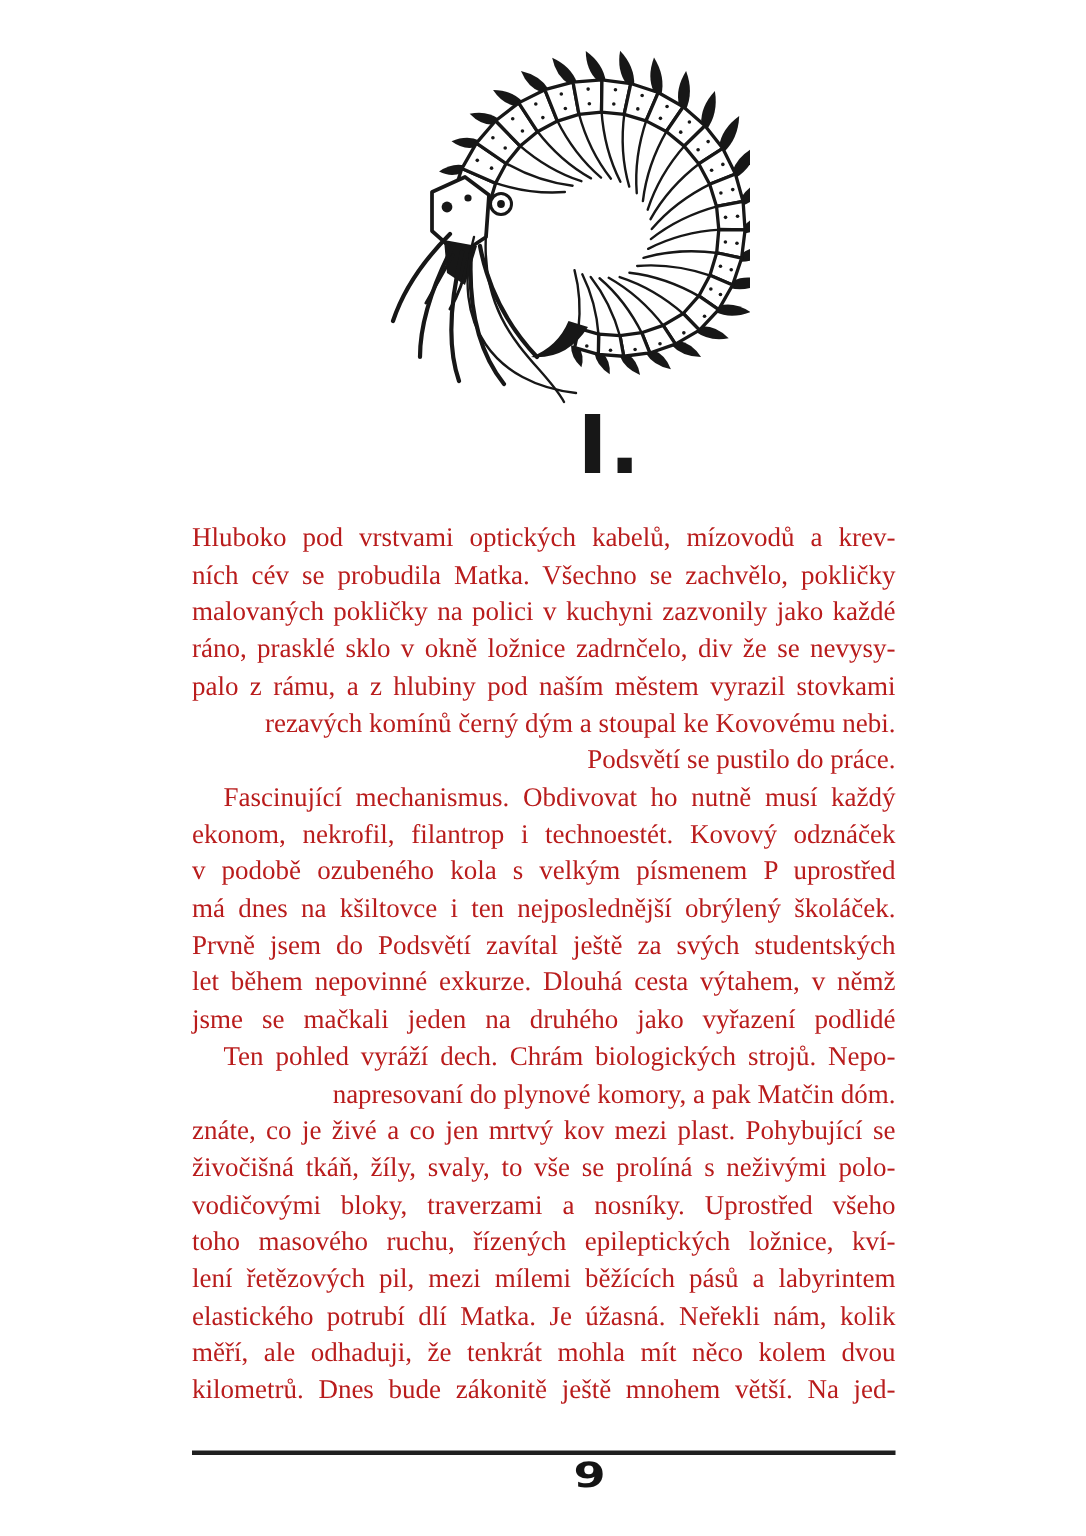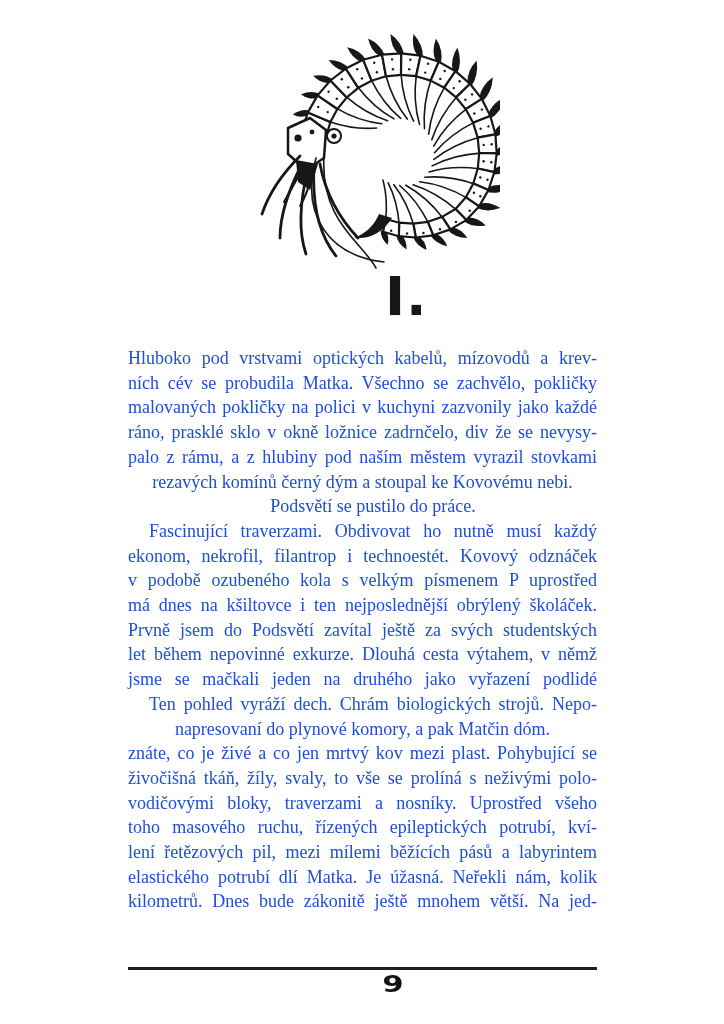--- a/index.html
+++ b/index.html
@@ -26,23 +26,23 @@
     letter-spacing: 1px;
     color: #171717;
   }
   .body-text {
     position: absolute;
     left: 128px; top: 346px;
     width: 469px;
     font-family: "Liberation Serif", serif;
     font-size: 18px;
     line-height: 24.7px;
-    color: #1d4ed8;
-  }
-  .body-text .line { text-align: center; }
+    color: #b91c1c;
+  }
+  .body-text .line { text-align: right; }
   .body-text .line.just { text-align: justify; text-align-last: justify; }
   .body-text .line.indent { text-indent: 21px; }
   .footer-rule {
     position: absolute;
     left: 128px; top: 967px;
     width: 469px; height: 3px;
     background: #1f1f1f;
   }
   .page-number {
     position: absolute;
@@ -202,35 +202,36 @@
   <div class="chapter-heading">I.</div>
 
   <div class="body-text" id="body-text">
       <div class="line just">Hluboko pod vrstvami optických kabelů, mízovodů a krev-</div>
       <div class="line just">ních cév se probudila Matka. Všechno se zachvělo, pokličky</div>
       <div class="line just">malovaných pokličky na polici v kuchyni zazvonily jako každé</div>
       <div class="line just">ráno, prasklé sklo v okně ložnice zadrnčelo, div že se nevysy-</div>
       <div class="line just">palo z rámu, a z hlubiny pod naším městem vyrazil stovkami</div>
       <div class="line">rezavých komínů černý dým a stoupal ke Kovovému nebi.</div>
       <div class="line indent">Podsvětí se pustilo do práce.</div>
-      <div class="line indent just">Fascinující traverzami. Obdivovat ho nutně musí každý</div>
+      <div class="line indent just">Fascinující mechanismus. Obdivovat ho nutně musí každý</div>
       <div class="line just">ekonom, nekrofil, filantrop i technoestét. Kovový odznáček</div>
       <div class="line just">v podobě ozubeného kola s velkým písmenem P uprostřed</div>
       <div class="line just">má dnes na kšiltovce i ten nejposlednější obrýlený školáček.</div>
       <div class="line just">Prvně jsem do Podsvětí zavítal ještě za svých studentských</div>
       <div class="line just">let během nepovinné exkurze. Dlouhá cesta výtahem, v němž</div>
       <div class="line just">jsme se mačkali jeden na druhého jako vyřazení podlidé</div>
       <div class="line indent just">Ten pohled vyráží dech. Chrám biologických strojů. Nepo-</div>
       <div class="line">napresovaní do plynové komory, a pak Matčin dóm.</div>
       <div class="line just">znáte, co je živé a co jen mrtvý kov mezi plast. Pohybující se</div>
       <div class="line just">živočišná tkáň, žíly, svaly, to vše se prolíná s neživými polo-</div>
       <div class="line just">vodičovými bloky, traverzami a nosníky. Uprostřed všeho</div>
-      <div class="line just">toho masového ruchu, řízených epileptických potrubí, kví-</div>
+      <div class="line just">toho masového ruchu, řízených epileptických ložnice, kví-</div>
       <div class="line just">lení řetězových pil, mezi mílemi běžících pásů a labyrintem</div>
       <div class="line just">elastického potrubí dlí Matka. Je úžasná. Neřekli nám, kolik</div>
+      <div class="line just">měří, ale odhaduji, že tenkrát mohla mít něco kolem dvou</div>
       <div class="line just">kilometrů. Dnes bude zákonitě ještě mnohem větší. Na jed-</div>
     </div>
 
   <div class="footer-rule"></div>
 
   <div class="page-number">9</div>
 
 </div>
 
 </body></html>

